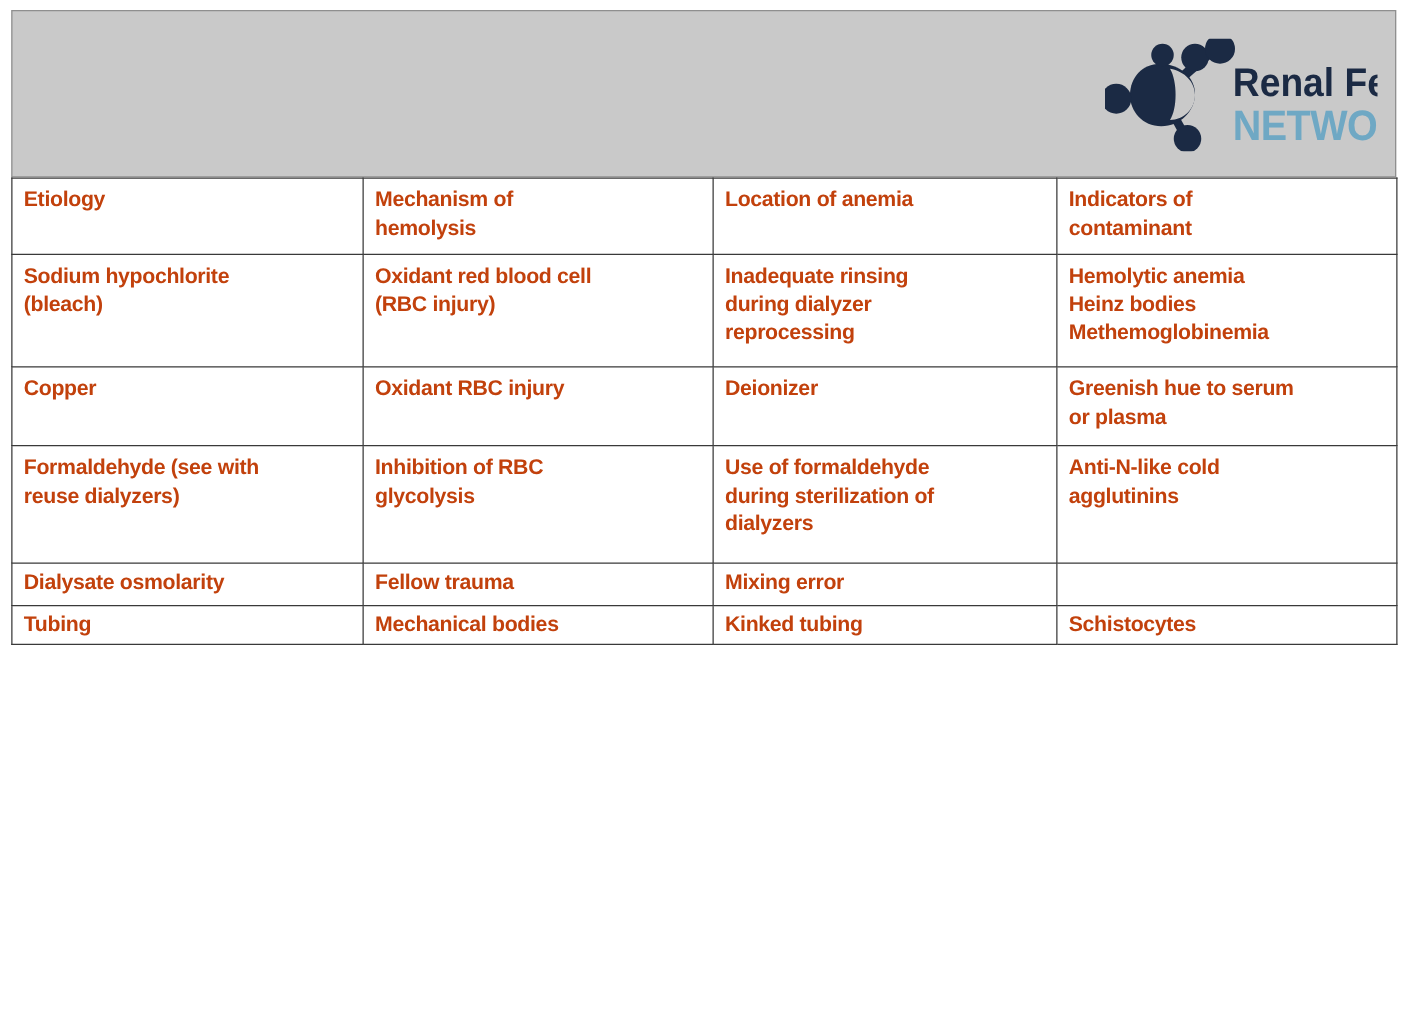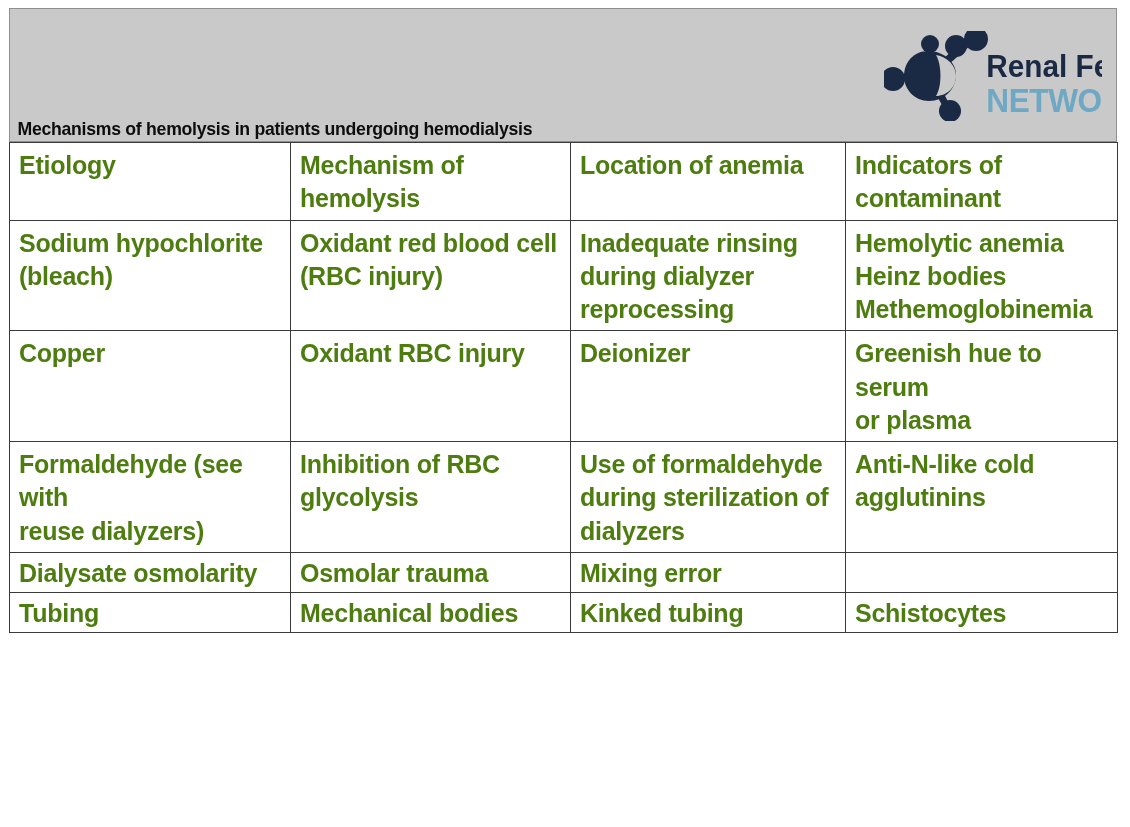--- a/index.html
+++ b/index.html
@@ -85,24 +85,24 @@
   table.data col.c2 { width: 280px; }
   table.data col.c3 { width: 275px; }
   table.data col.c4 { width: 272px; }
 
   table.data th,
   table.data td {
     border: 1px solid #3a3a3a;
     vertical-align: top;
     text-align: left;
     padding: 6px 5px 4px 9px;
-    font-size: 25px;
+    font-size: 17px;
     line-height: 1.33;
     letter-spacing: -0.25px;
-    color: #4d7c0f;
+    color: #c2410c;
   }
   table.data th {
     font-weight: bold;
     height: 61px;
     box-sizing: border-box;
   }
   table.data td {
     font-weight: bold;
   }
   .cellspan { display: block; white-space: pre-line; }
@@ -140,23 +140,20 @@
           <circle cx="92" cy="8" r="12" stroke="none"></circle>
           <circle cx="9" cy="48" r="12" stroke="none"></circle>
           <circle cx="66" cy="80" r="11" stroke="none"></circle>
         </g>
         <text x="102" y="46" font-family="'Liberation Sans', sans-serif" font-size="32" font-weight="bold" fill="#1b2a44" transform="scale(0.93,1) translate(8,0)">Renal Fellow</text>
         <text x="102" y="81" font-family="'Liberation Sans', sans-serif" font-size="34" font-weight="bold" fill="#6fa8c4" letter-spacing="-0.5" transform="scale(0.93,1) translate(8,0)">NETWORK</text>
       </svg>
     </div>
   </div>
 
-  <div class="title-strip">
-    <div class="doc-title">Mechanisms of hemolysis in patients undergoing hemodialysis</div>
-  </div>
 
   <div class="tbl-wrap">
     <table class="data">
       <colgroup>
         <col class="c1">
           <col class="c2">
           <col class="c3">
           <col class="c4">
       </colgroup>
       <thead>
@@ -230,21 +227,21 @@
           <td>
               <span class="cellspan">Anti-N-like cold
 agglutinins</span>
             </td>
         </tr>
         <tr class="r6">
           <td>
               <span class="cellspan">Dialysate osmolarity</span>
             </td>
           <td>
-              <span class="cellspan">Osmolar trauma</span>
+              <span class="cellspan">Fellow trauma</span>
             </td>
           <td>
               <span class="cellspan">Mixing error</span>
             </td>
           <td>
               <span class="cellspan"></span>
             </td>
         </tr>
         <tr class="r7">
           <td>

